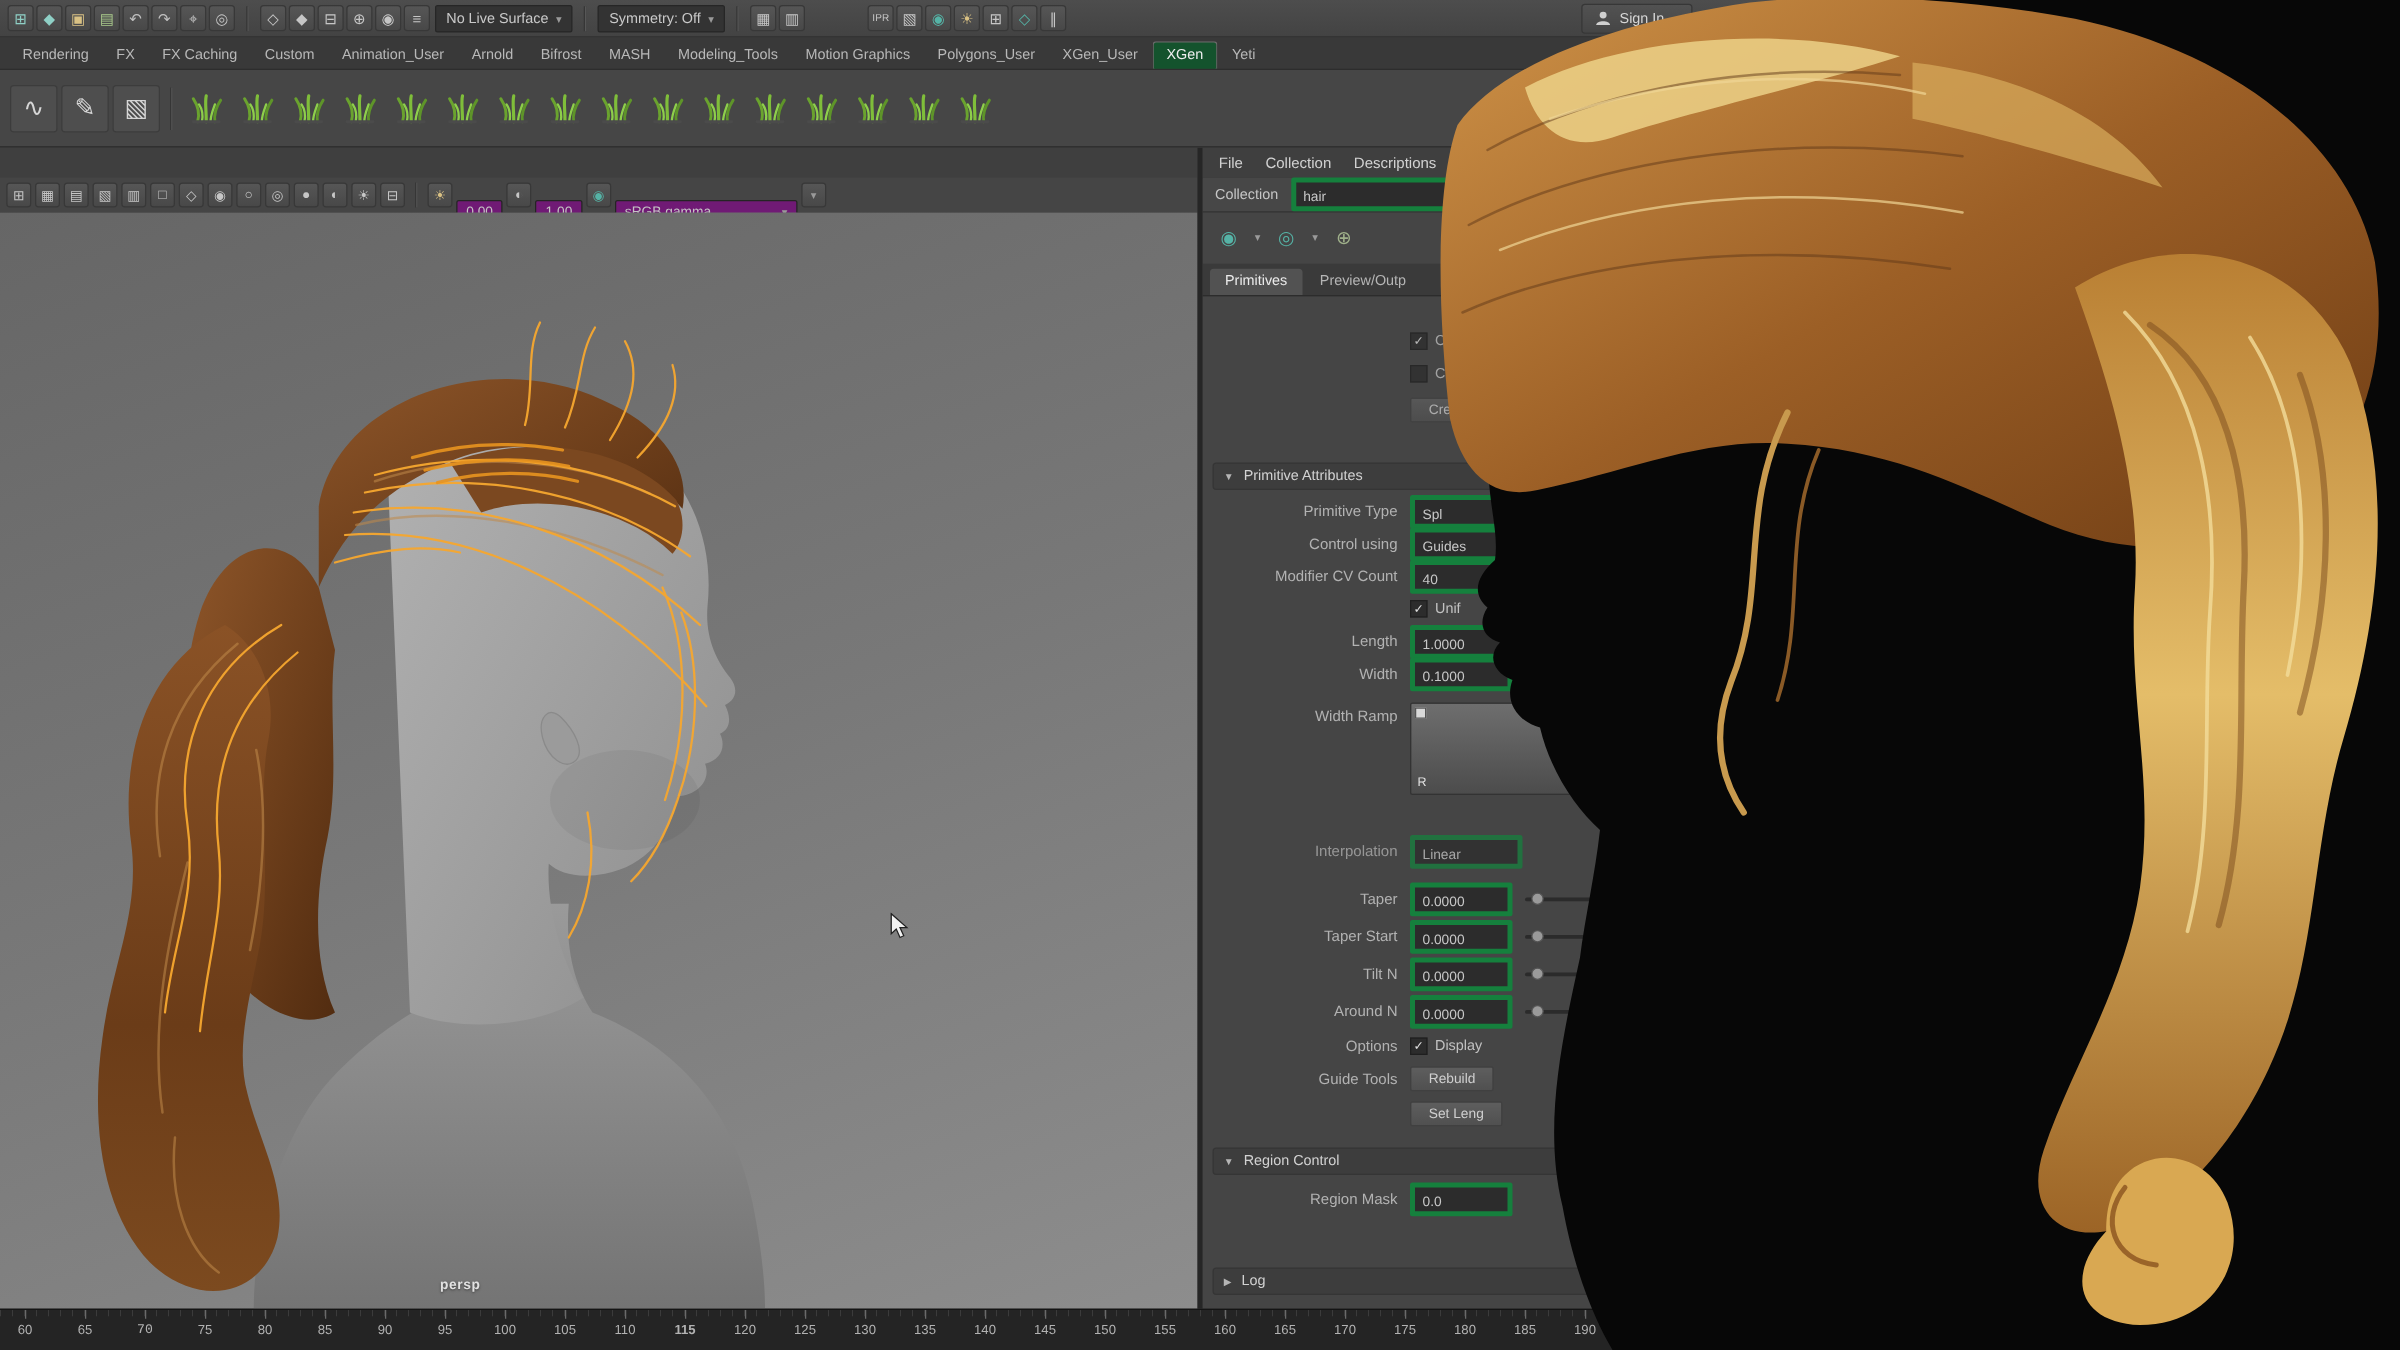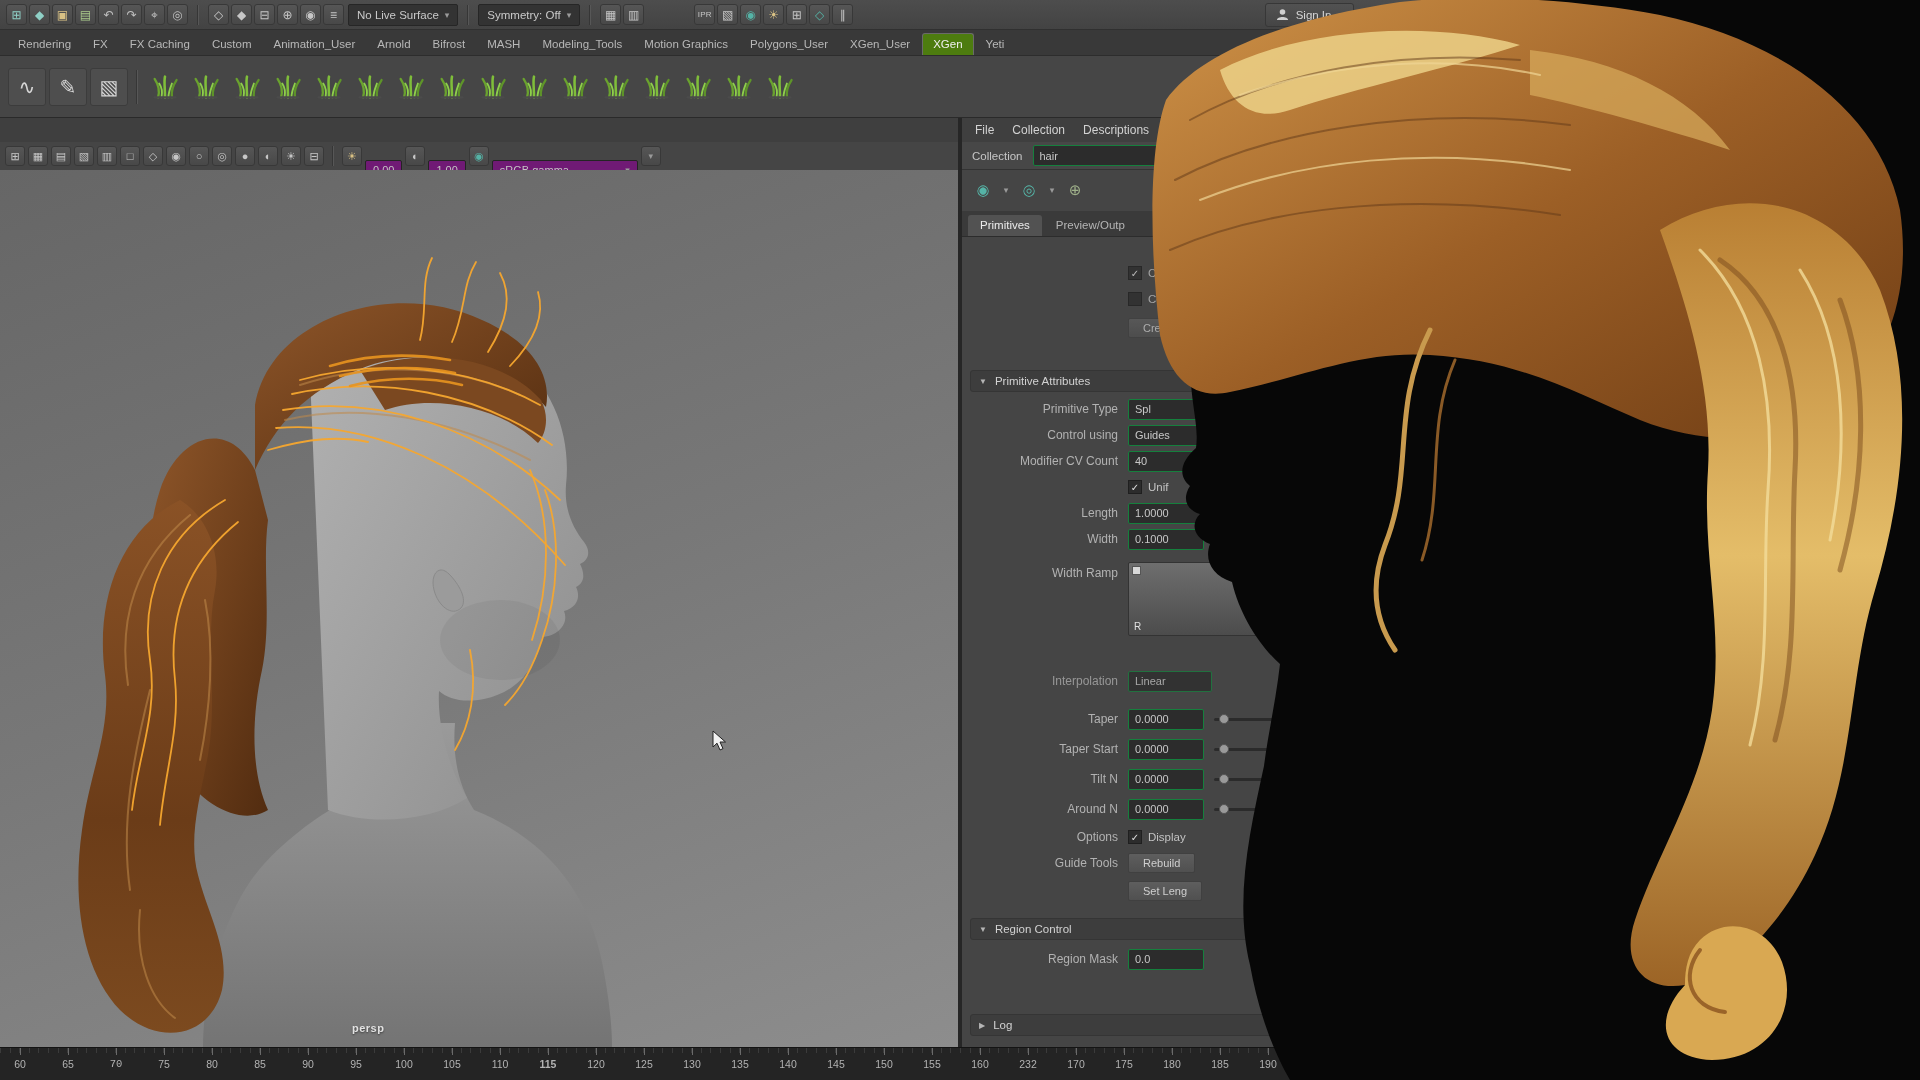--- a/index.html
+++ b/index.html
@@ -20,21 +20,21 @@
     border-radius:2px;padding:0 8px;font-size:11.5px;color:#c9c9c9;}
   .caret{font-size:9px;color:#9a9a9a;}
   .sb-spacer{flex:1;}
   .signin{display:flex;align-items:center;gap:7px;height:22px;padding:0 10px;background:linear-gradient(180deg,#525252,#454545);
     border:1px solid #373737;border-radius:3px;font-size:11.5px;color:#d6d6d6;}
 
   
   .shelf-tabs{position:absolute;left:0;top:30px;width:1920px;height:26px;background:#393939;border-bottom:1px solid #2d2d2d;
     display:flex;align-items:flex-end;padding:0 8px;box-sizing:border-box;gap:2px;z-index:20;}
   .shelf-tab{padding:4px 10px 5px;font-size:11.5px;color:#b8b8b8;white-space:nowrap;cursor:default;}
-  .shelf-tab.active{background:#4d7c0f;color:#efefef;border-radius:3px 3px 0 0;border:1px solid #6a6a6a;border-bottom:none;}
+  .shelf-tab.active{background:#14532d;color:#efefef;border-radius:3px 3px 0 0;border:1px solid #6a6a6a;border-bottom:none;}
 
   
   .shelf{position:absolute;left:0;top:56px;width:1920px;height:62px;background:#464646;border-bottom:1px solid #2a2a2a;
     display:flex;align-items:center;padding:0 8px;box-sizing:border-box;gap:3px;z-index:20;}
   .shelf-icon{width:38px;height:38px;display:inline-flex;align-items:center;justify-content:center;border-radius:3px;cursor:default;}
   .shelf-icon.generic{font-size:20px;color:#d6d6d6;background:#4e4e4e;border:1px solid #3c3c3c;box-sizing:border-box;}
   .shelf-icon svg{width:30px;height:30px;}
   .shelf .sep{height:34px;}
 
   
@@ -67,22 +67,22 @@
   .xg-iconrow .chip{width:26px;height:26px;font-size:15px;background:transparent;border:none;}
   .xg-iconrow .chip.sm{width:12px;font-size:9px;color:#9a9a9a;}
   .xg-tabs{position:absolute;left:0;top:93px;right:0;height:25px;background:#3a3a3a;border-bottom:1px solid #2c2c2c;
     display:flex;align-items:flex-end;padding:0 6px;gap:2px;}
   .xg-tab{padding:4px 12px 5px;font-size:11.5px;color:#b5b5b5;}
   .xg-tab.active{background:#525252;color:#ebebeb;border-radius:3px 3px 0 0;}
   .xg-content{position:absolute;left:0;top:118px;right:0;bottom:0;padding-top:24px;box-sizing:border-box;}
   .xrow{display:flex;align-items:center;height:26px;padding-left:6px;}
   .xrow.tall{height:30px;}
   .xlabel{width:150px;flex:none;text-align:right;margin-right:10px;font-size:12px;color:#b2b2b2;white-space:nowrap;}
-  .xfield{min-width:62px;height:17px;background:#2c2c2c;border:1px solid #15803d;border-radius:2px;
-    color:#c8c8c8;font-size:11px;display:inline-flex;align-items:center;padding:1px 6px;}
+  .xfield{min-width:62px;height:17px;background:#2c2c2c;border:4px solid #15803d;border-radius:2px;
+    color:#c8c8c8;font-size:11px;display:inline-flex;align-items:flex-end;padding:1px 6px;}
   .xtext{font-size:11.5px;color:#c2c2c2;}
   .xbtn{background:linear-gradient(180deg,#5e5e5e,#505050);border:1px solid #404040;border-radius:2px;
     color:#cfcfcf;font-size:11px;padding:3px 14px;white-space:nowrap;}
   .cb{width:12px;height:12px;flex:none;background:#2c2c2c;border:1px solid #1f1f1f;display:inline-flex;
     align-items:center;justify-content:center;font-size:10px;color:#e0e0e0;margin-right:6px;}
   .cb.checked::after{content:"✓";}
   .xsection{display:flex;align-items:center;gap:8px;background:#3d3d3d;border:1px solid #353535;border-radius:3px;
     height:20px;margin:6px 8px 4px;padding:0 8px;font-size:11.5px;color:#d2d2d2;}
   .tri{font-size:8px;color:#b5b5b5;}
   .ramp{width:130px;height:72px;background:linear-gradient(180deg,#6e6e6e,#4c4c4c);border:1px solid #333;
@@ -671,21 +671,21 @@
       <span class="tick-label" style="left: 788px;">140</span>
       <span class="tick" style="left: 836px;"></span>
       <span class="tick-label" style="left: 836px;">145</span>
       <span class="tick" style="left: 884px;"></span>
       <span class="tick-label" style="left: 884px;">150</span>
       <span class="tick" style="left: 932px;"></span>
       <span class="tick-label" style="left: 932px;">155</span>
       <span class="tick" style="left: 980px;"></span>
       <span class="tick-label" style="left: 980px;">160</span>
       <span class="tick" style="left: 1028px;"></span>
-      <span class="tick-label" style="left: 1028px;">232</span>
+      <span class="tick-label" style="left: 1028px;">165</span>
       <span class="tick" style="left: 1076px;"></span>
       <span class="tick-label" style="left: 1076px;">170</span>
       <span class="tick" style="left: 1124px;"></span>
       <span class="tick-label" style="left: 1124px;">175</span>
       <span class="tick" style="left: 1172px;"></span>
       <span class="tick-label" style="left: 1172px;">180</span>
       <span class="tick" style="left: 1220px;"></span>
       <span class="tick-label" style="left: 1220px;">185</span>
       <span class="tick" style="left: 1268px;"></span>
       <span class="tick-label" style="left: 1268px;">190</span>

